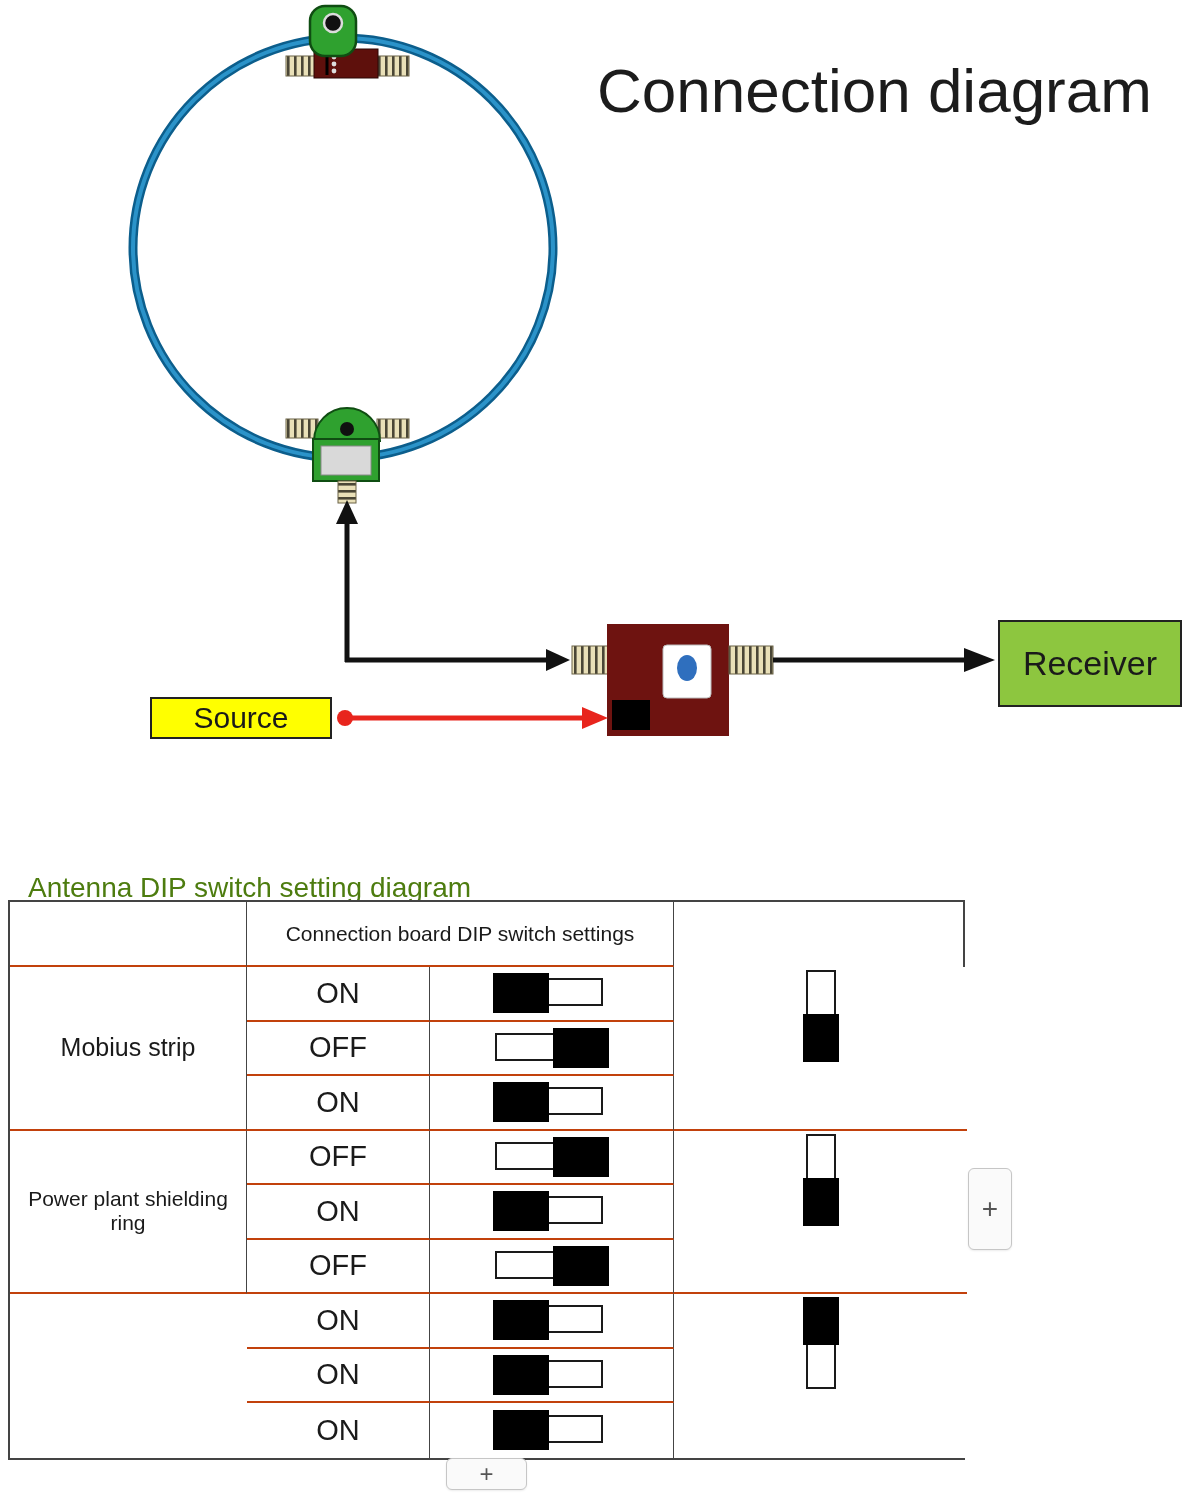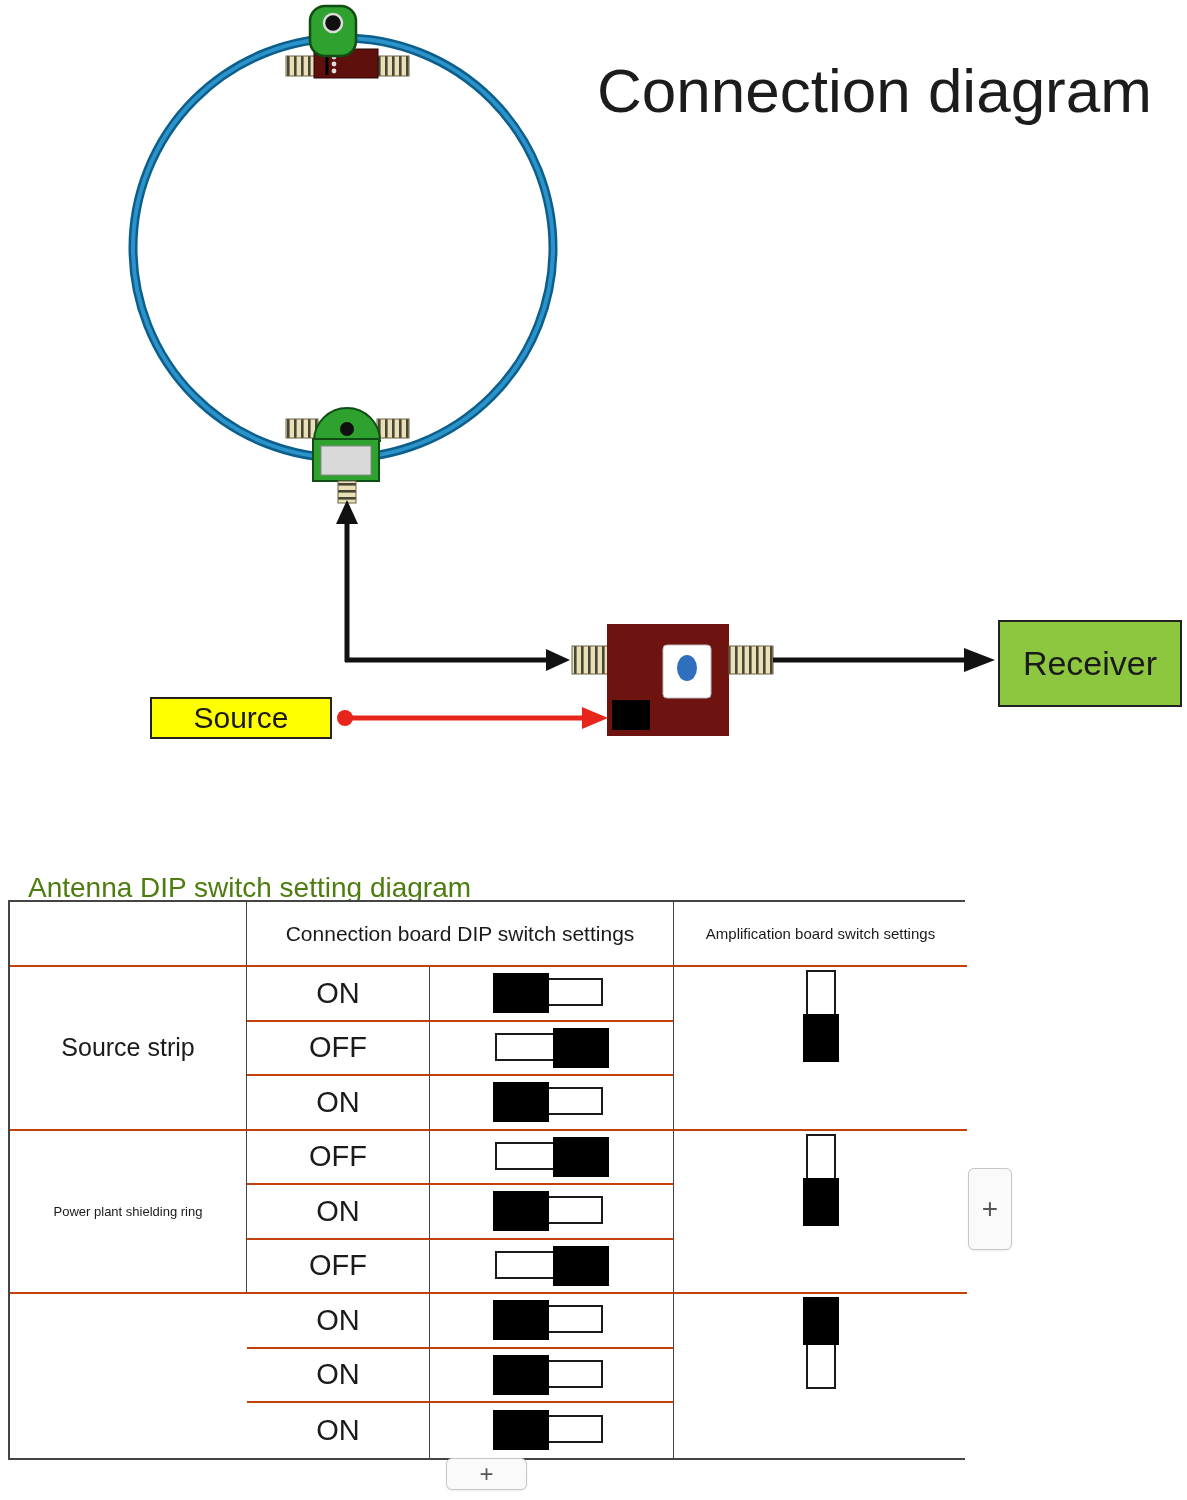--- a/index.html
+++ b/index.html
@@ -24,21 +24,21 @@
      grid-template-rows:65px repeat(9,54.5px);
      border:2px solid #444;box-sizing:border-box;background:#fff;}
   .cell{border-right:1px solid #444;border-bottom:2px solid #c2410c;
      display:flex;align-items:center;justify-content:center;box-sizing:border-box;
      background:#fff;}
   .cell.no-r{border-right:none;}
   .cell.no-b{border-bottom:none;}
   .hdr1{font-size:21px;}
   .hdr2{font-size:15px;}
   .rowlabel{font-size:25px;text-align:center;}
-  .rowlabel.small{font-size:13px;}
+  .rowlabel.small{font-size:21px;}
   .onoff{font-size:29px;}
 
   
   .dip{position:relative;width:118px;height:40px;}
   .dip-track{position:absolute;left:2px;top:5px;width:108px;height:28px;
      border:2px solid #1a1a1a;background:#fff;box-sizing:border-box;}
   .dip-knob{position:absolute;top:0;width:56px;height:40px;background:#000;}
   .dip-on  .dip-knob{left:0;}
   .dip-off .dip-knob{left:60px;}
 
@@ -125,23 +125,22 @@
   <div class="abs" id="receiver-box">
     <span>Receiver</span>
   </div>
 
   <div class="abs" id="table-heading">Antenna DIP switch setting diagram</div>
 
   <div class="abs" id="dip-table">
 
     <div class="cell" style="grid-column:1;grid-row:1;"></div>
     <div class="cell hdr1" style="grid-column:2/4;grid-row:1;">Connection board DIP switch settings</div>
-    <div class="cell hdr2 no-r" style="grid-column:4;grid-row:1;">Amplification board switch settings</div>
-
-    <div class="cell rowlabel" style="grid-column:1;grid-row:2/5;">Source strip</div>
+
+    <div class="cell rowlabel" style="grid-column:1;grid-row:2/5;">Mobius strip</div>
     <div class="cell rowlabel small" style="grid-column:1;grid-row:5/8;">Power plant shielding ring</div>
 
     <div class="cell onoff" style="grid-column:2;grid-row:2;">ON</div>
     <div class="cell" style="grid-column:3;grid-row:2;">
       <div class="dip dip-on">
         <div class="dip-track"></div>
         <div class="dip-knob"></div>
       </div>
     </div>
     <div class="cell onoff" style="grid-column:2;grid-row:3;">OFF</div>

